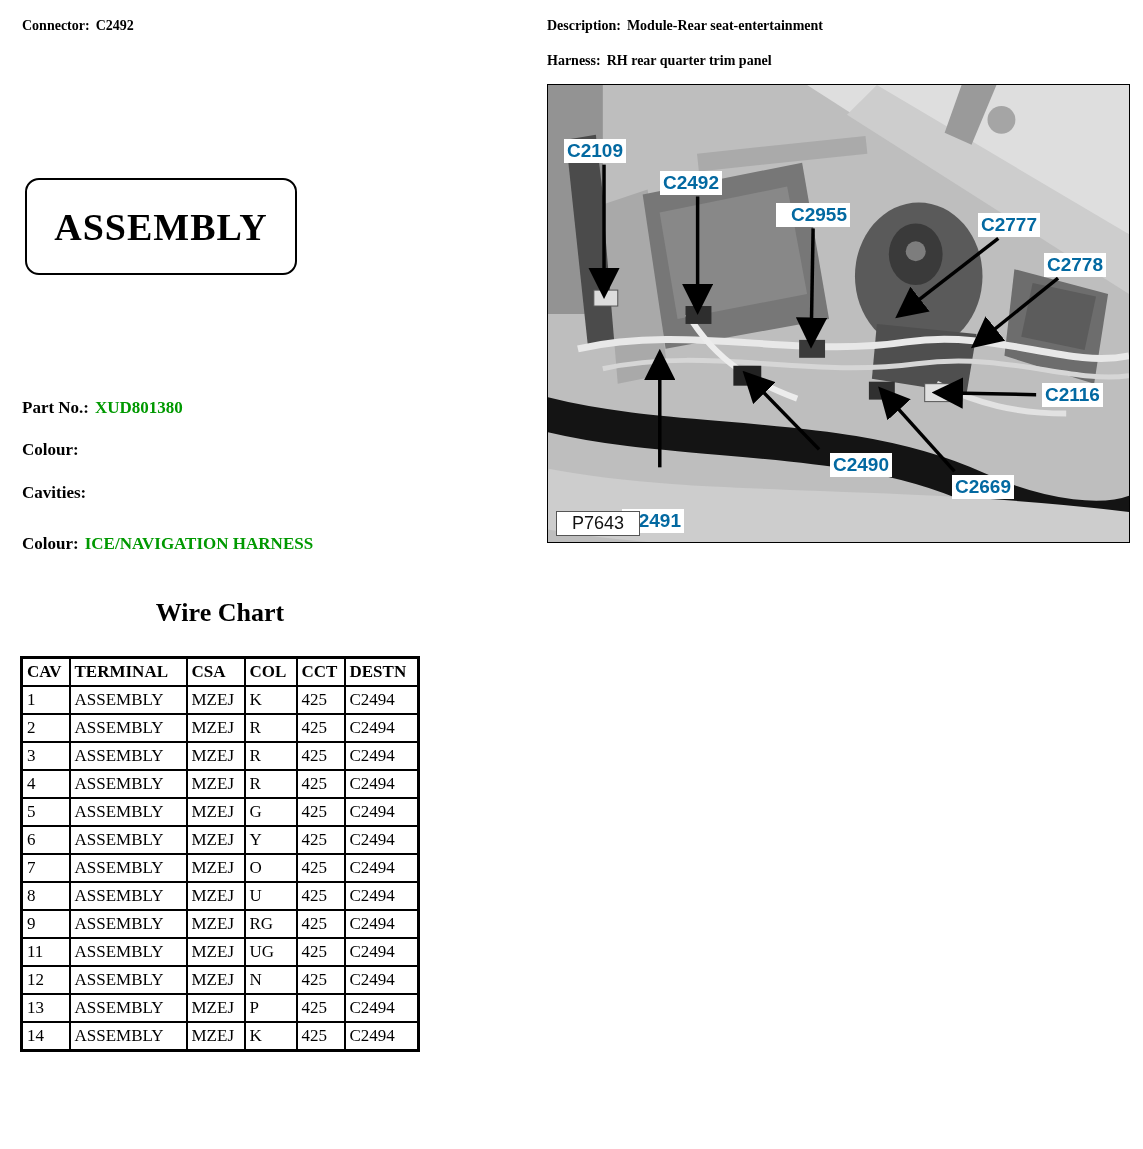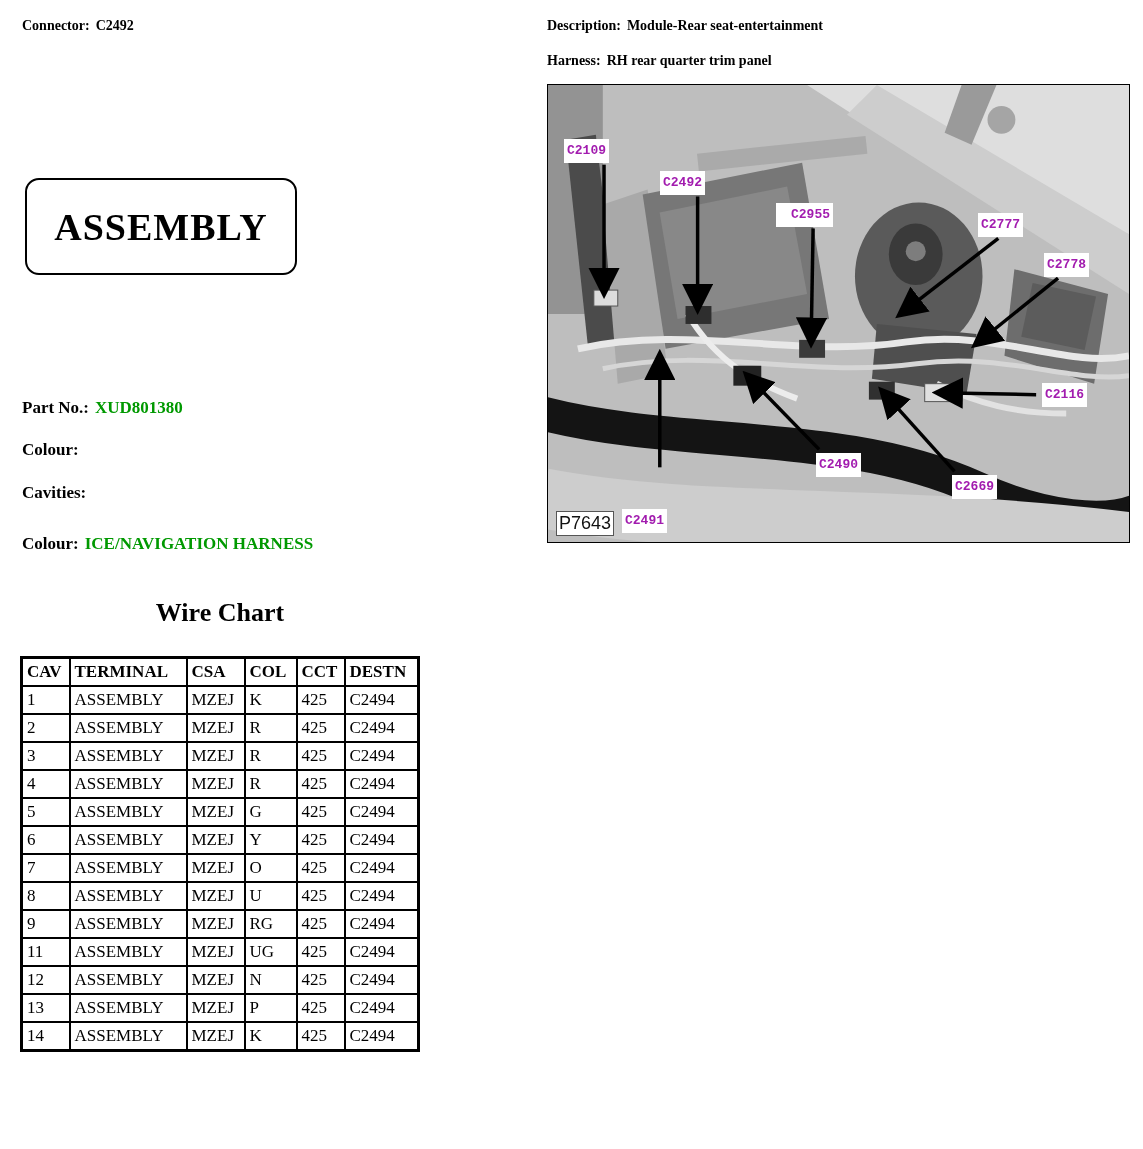--- a/index.html
+++ b/index.html
@@ -28,27 +28,27 @@
 
   .photo {
     position:absolute; left:547px; top:84px; width:583px; height:459px;
     border:1px solid #000; background:#bebebe; overflow:hidden;
   }
   .photo svg.scene, .photo svg.arrows {
     position:absolute; left:0; top:0; width:100%; height:100%;
   }
   .aline { stroke:#000; stroke-width:3.5; marker-end:url(#ah); }
   .callout {
-    position:absolute; background:#ffffff; color:#a21caf; padding:0 3px;
-    font-family:Liberation Mono, monospace; font-weight:bold; font-size:13px;
+    position:absolute; background:#ffffff; color:#0369a1; padding:0 3px;
+    font-family:Liberation Sans, sans-serif; font-weight:bold; font-size:19px;
     line-height:24px; white-space:nowrap;
   }
   .figure-id {
     position:absolute; left:8px; bottom:6px; background:#fff; color:#111;
-    border:1px solid #555; padding:1px 2px;
+    border:1px solid #555; padding:1px 15px;
     font-family:"Liberation Sans", sans-serif; font-size:18px;
   }
 
   .wire-title {
     position:absolute; left:20px; top:598px; width:400px;
     text-align:center; font-size:26px; font-weight:bold;
   }
   table.wire-table {
     position:absolute; left:20px; top:656px;
     border-collapse:collapse; border:3px solid #000;
@@ -142,21 +142,21 @@
       <line class="aline" x1="408" y1="388" x2="336" y2="308"></line>
     </svg>
 
     <div class="callout" style="left:16px;  top:54px;">C2109</div>
     <div class="callout" style="left:112px; top:86px;">C2492</div>
     <div class="callout" style="left:228px; top:118px;padding-left:15px;">C2955</div>
     <div class="callout" style="left:430px; top:128px;">C2777</div>
     <div class="callout" style="left:496px; top:168px;">C2778</div>
     <div class="callout" style="left:494px; top:298px;">C2116</div>
     <div class="callout" style="left:74px;  top:388px;margin-top:36px;">C2491</div>
-    <div class="callout" style="left:268px; top:368px;">C2490</div>
+    <div class="callout" style="left:282px; top:368px;">C2490</div>
     <div class="callout" style="left:404px; top:390px;">C2669</div>
     <div class="figure-id">P7643</div>
   </div>
 
   <div class="wire-title">Wire Chart</div>
   <table class="wire-table">
     <colgroup>
       <col style="width:48px">
         <col style="width:117px">
         <col style="width:58px">

